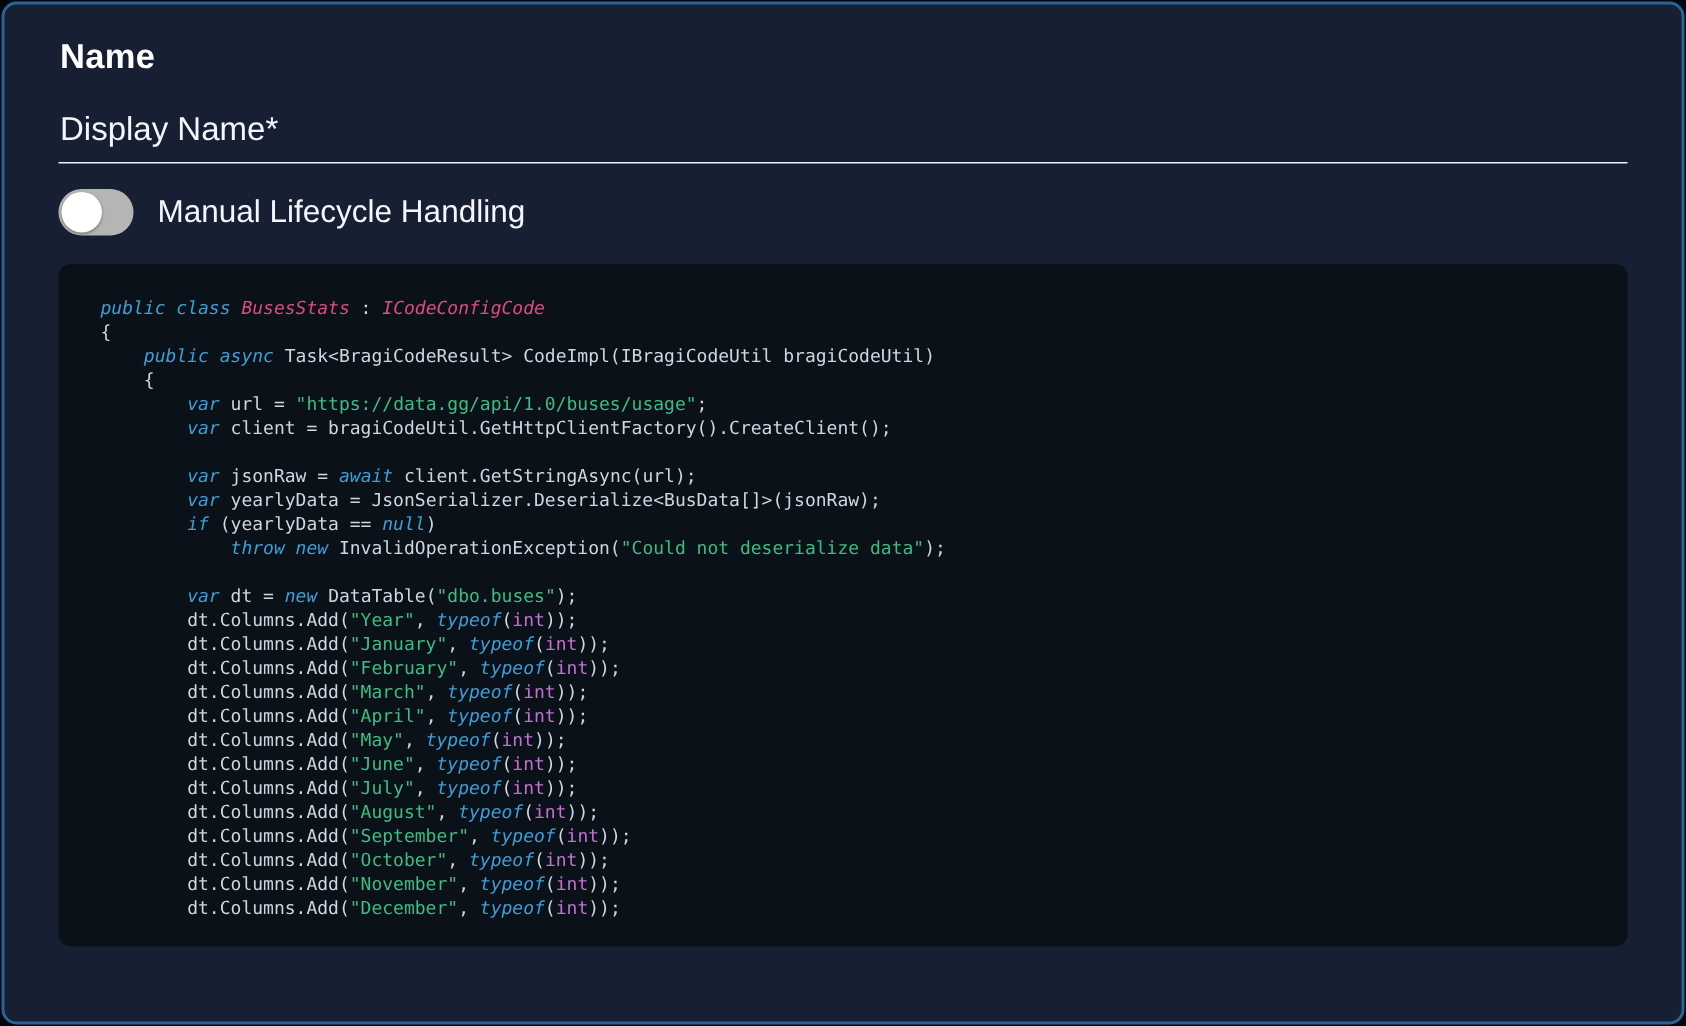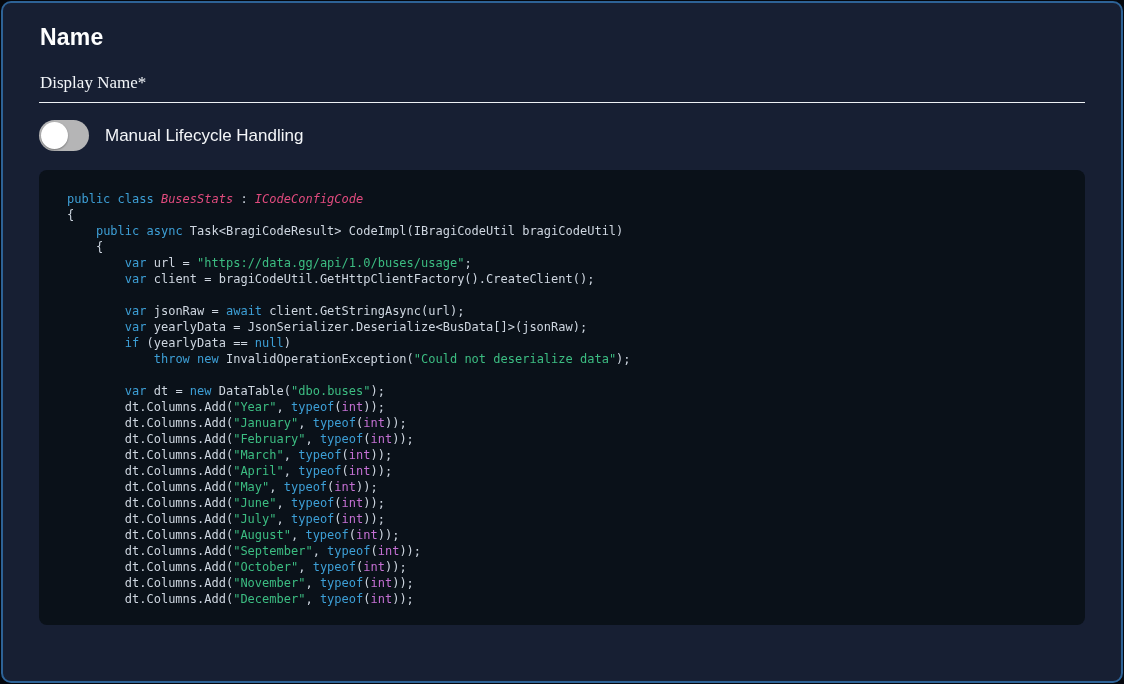--- a/index.html
+++ b/index.html
@@ -30,23 +30,23 @@
   }
   .field-1{margin-top:22px;}
   .field-2{margin-top:15px;}
   .field input{
     display:block;
     width:100%;
     background:transparent;
     border:none;
     outline:none;
     padding:0 0 9px 1px;
-    font-size:17px;
+    font-size:22px;
     color:#f2f5f9;
-    font-family:Liberation Serif, serif;
+    font-family:Liberation Sans, sans-serif;
   }
   .field input::placeholder{
     color:#f2f5f9;
     opacity:1;
   }
   .toggle-row{
     margin-top:17px;
     display:flex;
     align-items:center;
   }
@@ -64,38 +64,38 @@
     top:2px;
     left:2px;
     width:27px;
     height:27px;
     border-radius:50%;
     background:#ffffff;
     box-shadow:0 1px 2px rgba(0,0,0,.35);
   }
   .toggle-label{
     margin-left:16px;
-    font-size:17px;
+    font-size:21px;
     color:#f4f6f9;
   }
   .code-editor{
     margin-top:19px;
     background:var(--code-bg,#0a1119);
     border-radius:8px;
     padding:21px 24px 18px 28px;
   }
   .code{
     margin:0;
     font-family:"DejaVu Sans Mono", monospace;
     font-size:12px;
     line-height:16px;
   }
   .code-line{white-space:pre;color:var(--c-plain,#ced6e0);}
   .tok-pl{color:var(--c-plain,#ced6e0);}
-  .tok-kw{color:var(--c-kw,#3d9fd6);}
+  .tok-kw{color:var(--c-kw,#3d9fd6);font-style:italic;}
   .tok-ty{color:var(--c-type,#e14b7e);font-style:italic;}
   .tok-st{color:var(--c-str,#3cbd82);}
   .tok-pr{color:var(--c-prim,#c470d3);}
 </style>
 </head>
 <body>
 
 <div class="card">
 
   <h1 class="title">Name</h1>

